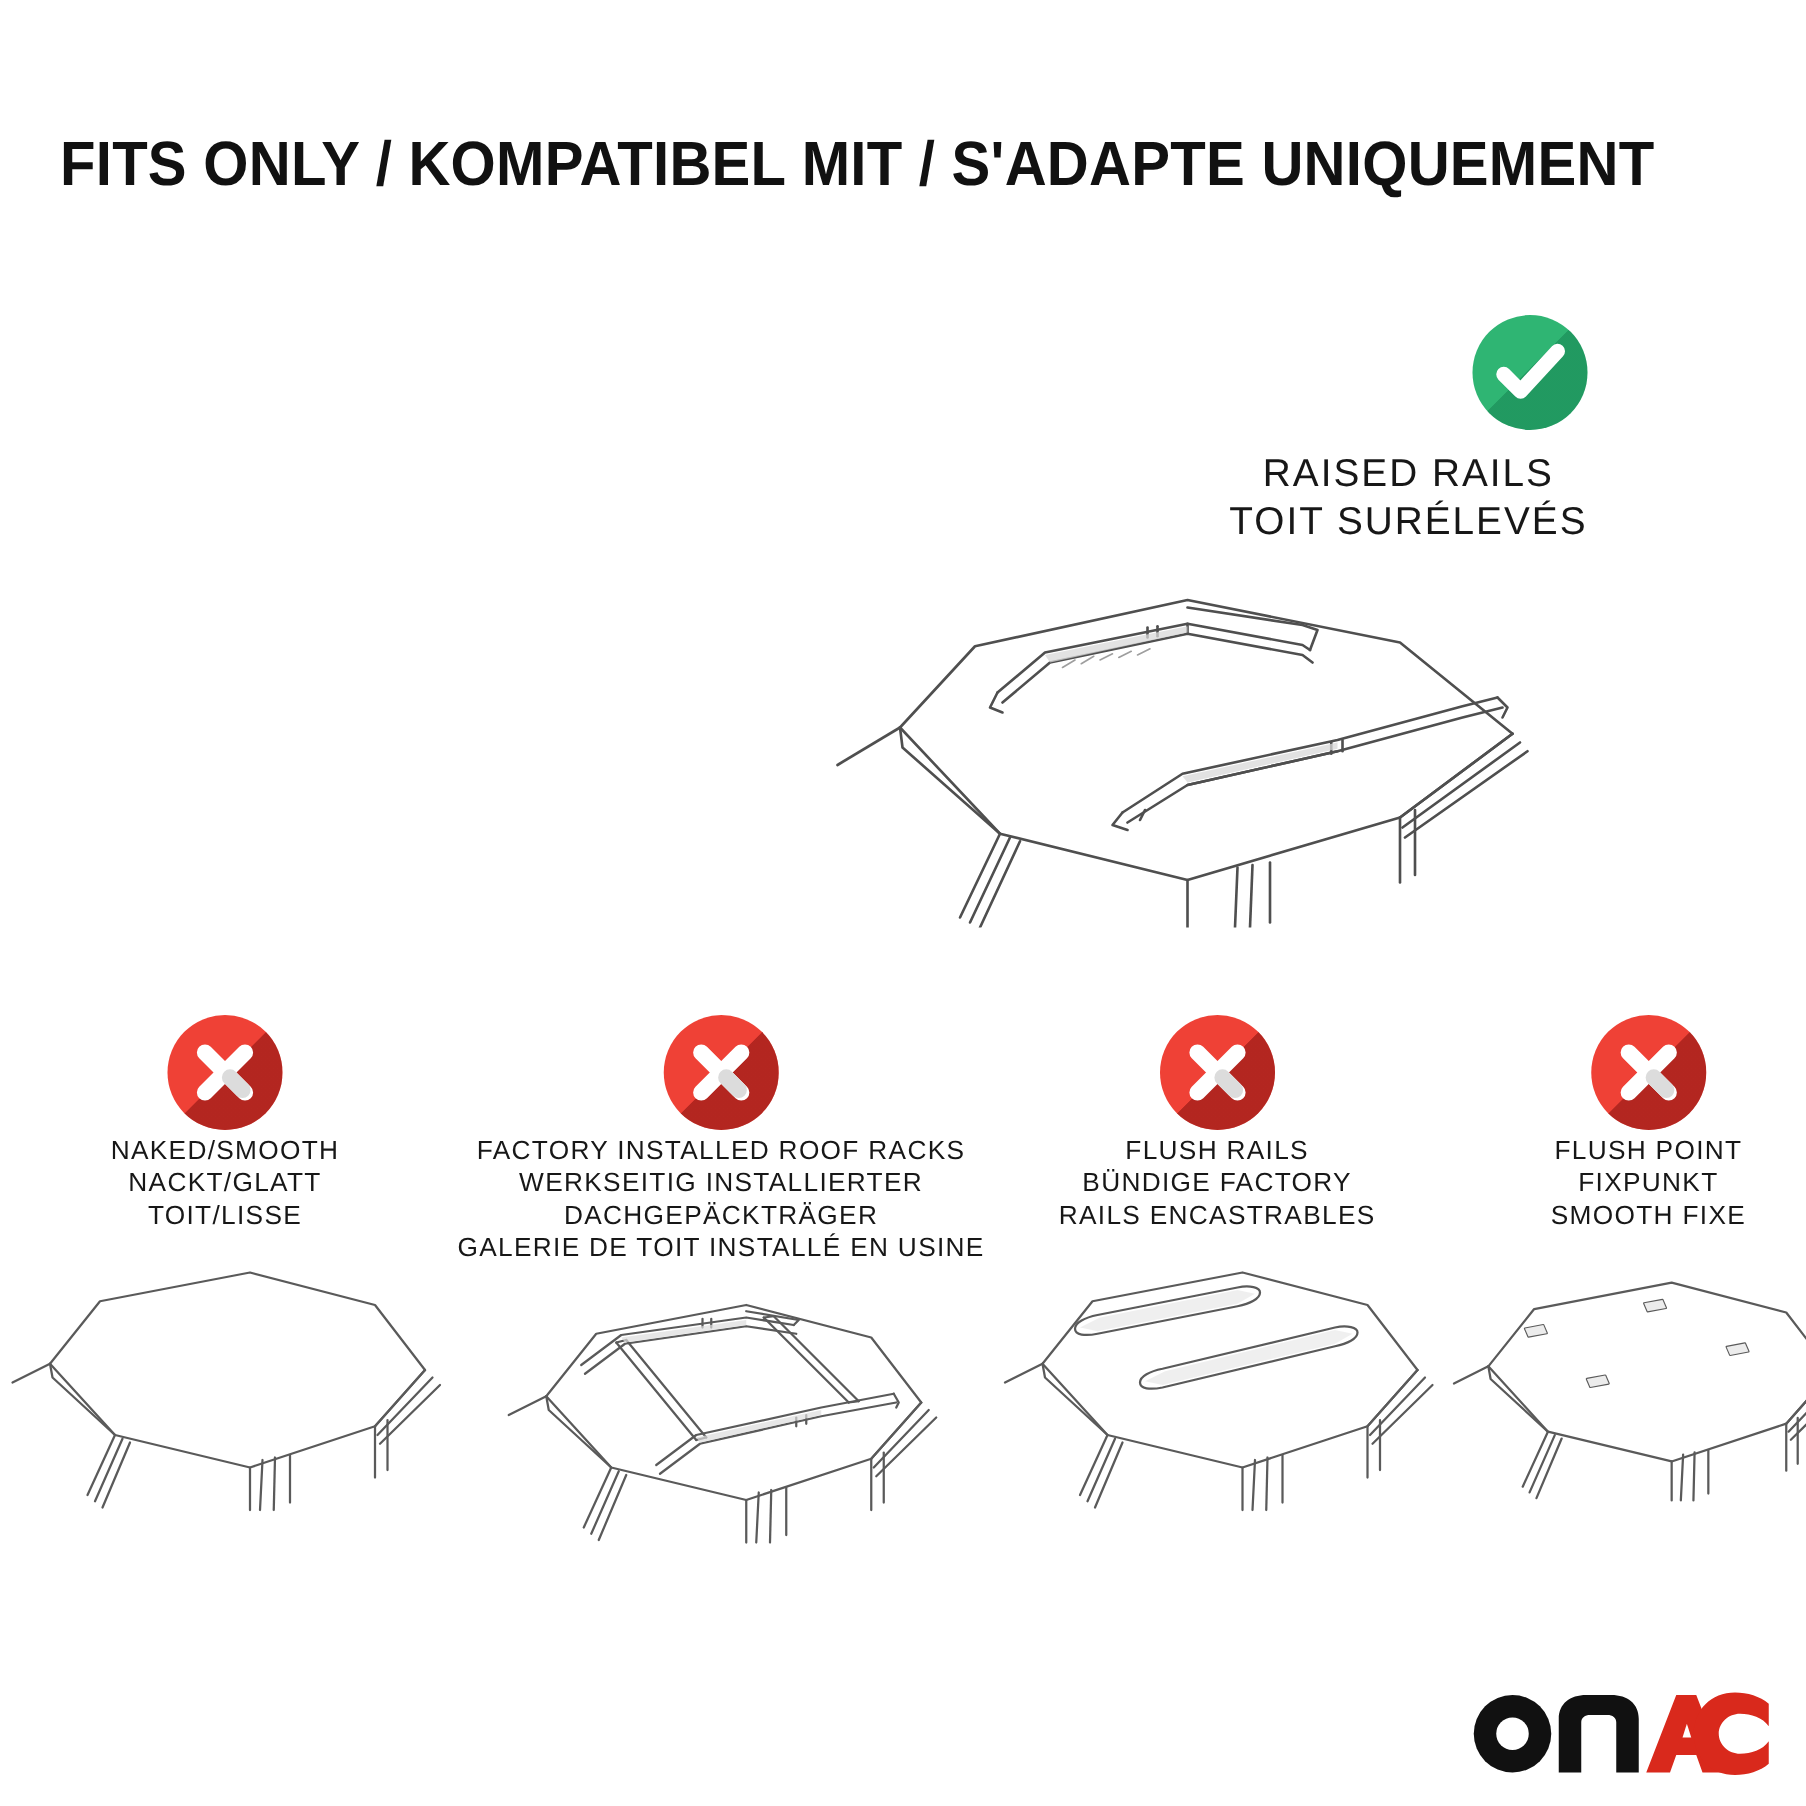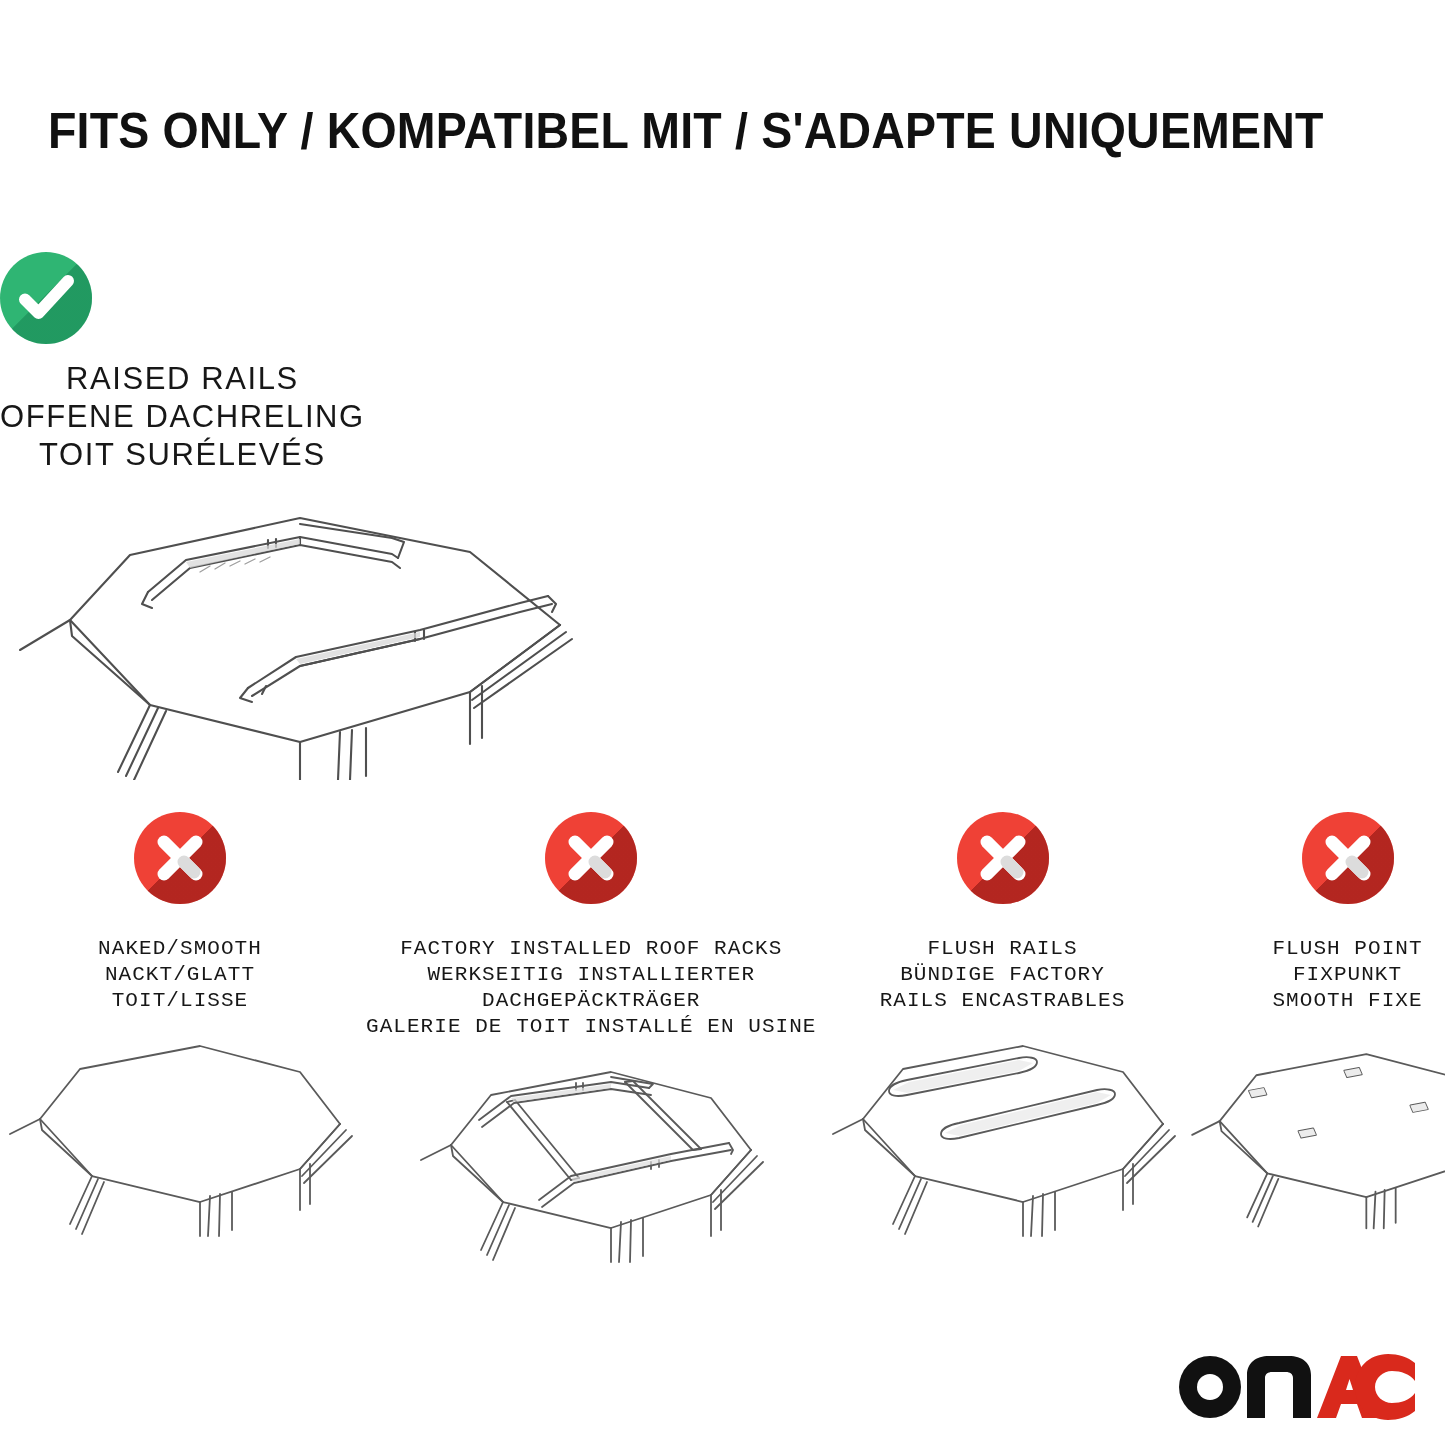--- a/index.html
+++ b/index.html
@@ -39,21 +39,21 @@
   }
 
   
   .hero {
     position: absolute;
     left: 0;
     top: 252px;
     width: 1270px;
     display: flex;
     flex-direction: column;
-    align-items: flex-start;
+    align-items: flex-end;
   }
   .badge {
     position: relative;
     width: 92px;
     height: 92px;
     border-radius: 50%;
     overflow: hidden;
     flex: none;
   }
   .badge.ok { background: #2fb573; }
@@ -104,24 +104,23 @@
     flex: 1 1 0;
     display: flex;
     flex-direction: column;
     align-items: center;
   }
   .col .badge { width: 92px; height: 92px; }
   .cap-col {
     font-size: 21px;
     line-height: 26px;
     letter-spacing: 1.05px;
-    margin-top: 32px;
+    margin-top: 4px;
     padding: 0 6px;
     white-space: nowrap;
-    font-family: Liberation Mono, monospace;
   }
   .col-art {
     margin-top: 10px;
     width: 360px;
     height: 240px;
   }
   .col-art.narrow { width: 330px; }
 
   
   .logo {
@@ -147,21 +146,20 @@
 
   <div class="badge ok">
     <div class="shade"></div>
     <svg viewBox="0 0 92 92" width="92" height="92" aria-hidden="true">
       <path d="M25 47.5 L38.5 61 L68 29" fill="none" stroke="#ffffff" stroke-width="12" stroke-linecap="round" stroke-linejoin="round"></path>
     </svg>
   </div>
 
   <div class="cap cap-hero">
     <div>RAISED RAILS</div>
-    <div>OFFENE DACHRELING</div>
     <div>TOIT SURÉLEVÉS</div>
   </div>
 
   <svg class="hero-art art" viewBox="0 0 620 300">
     <g fill="none" stroke="#4f4f4f" stroke-width="2.1" stroke-linejoin="round" stroke-linecap="round">
 
       <path d="M70 140 L130 75 L300 38 L470 72 L560 145"></path>
       <path d="M70 140 L150 225 L300 262 L470 212 L560 145"></path>
 
       <path d="M70 140 L20 170"></path>

